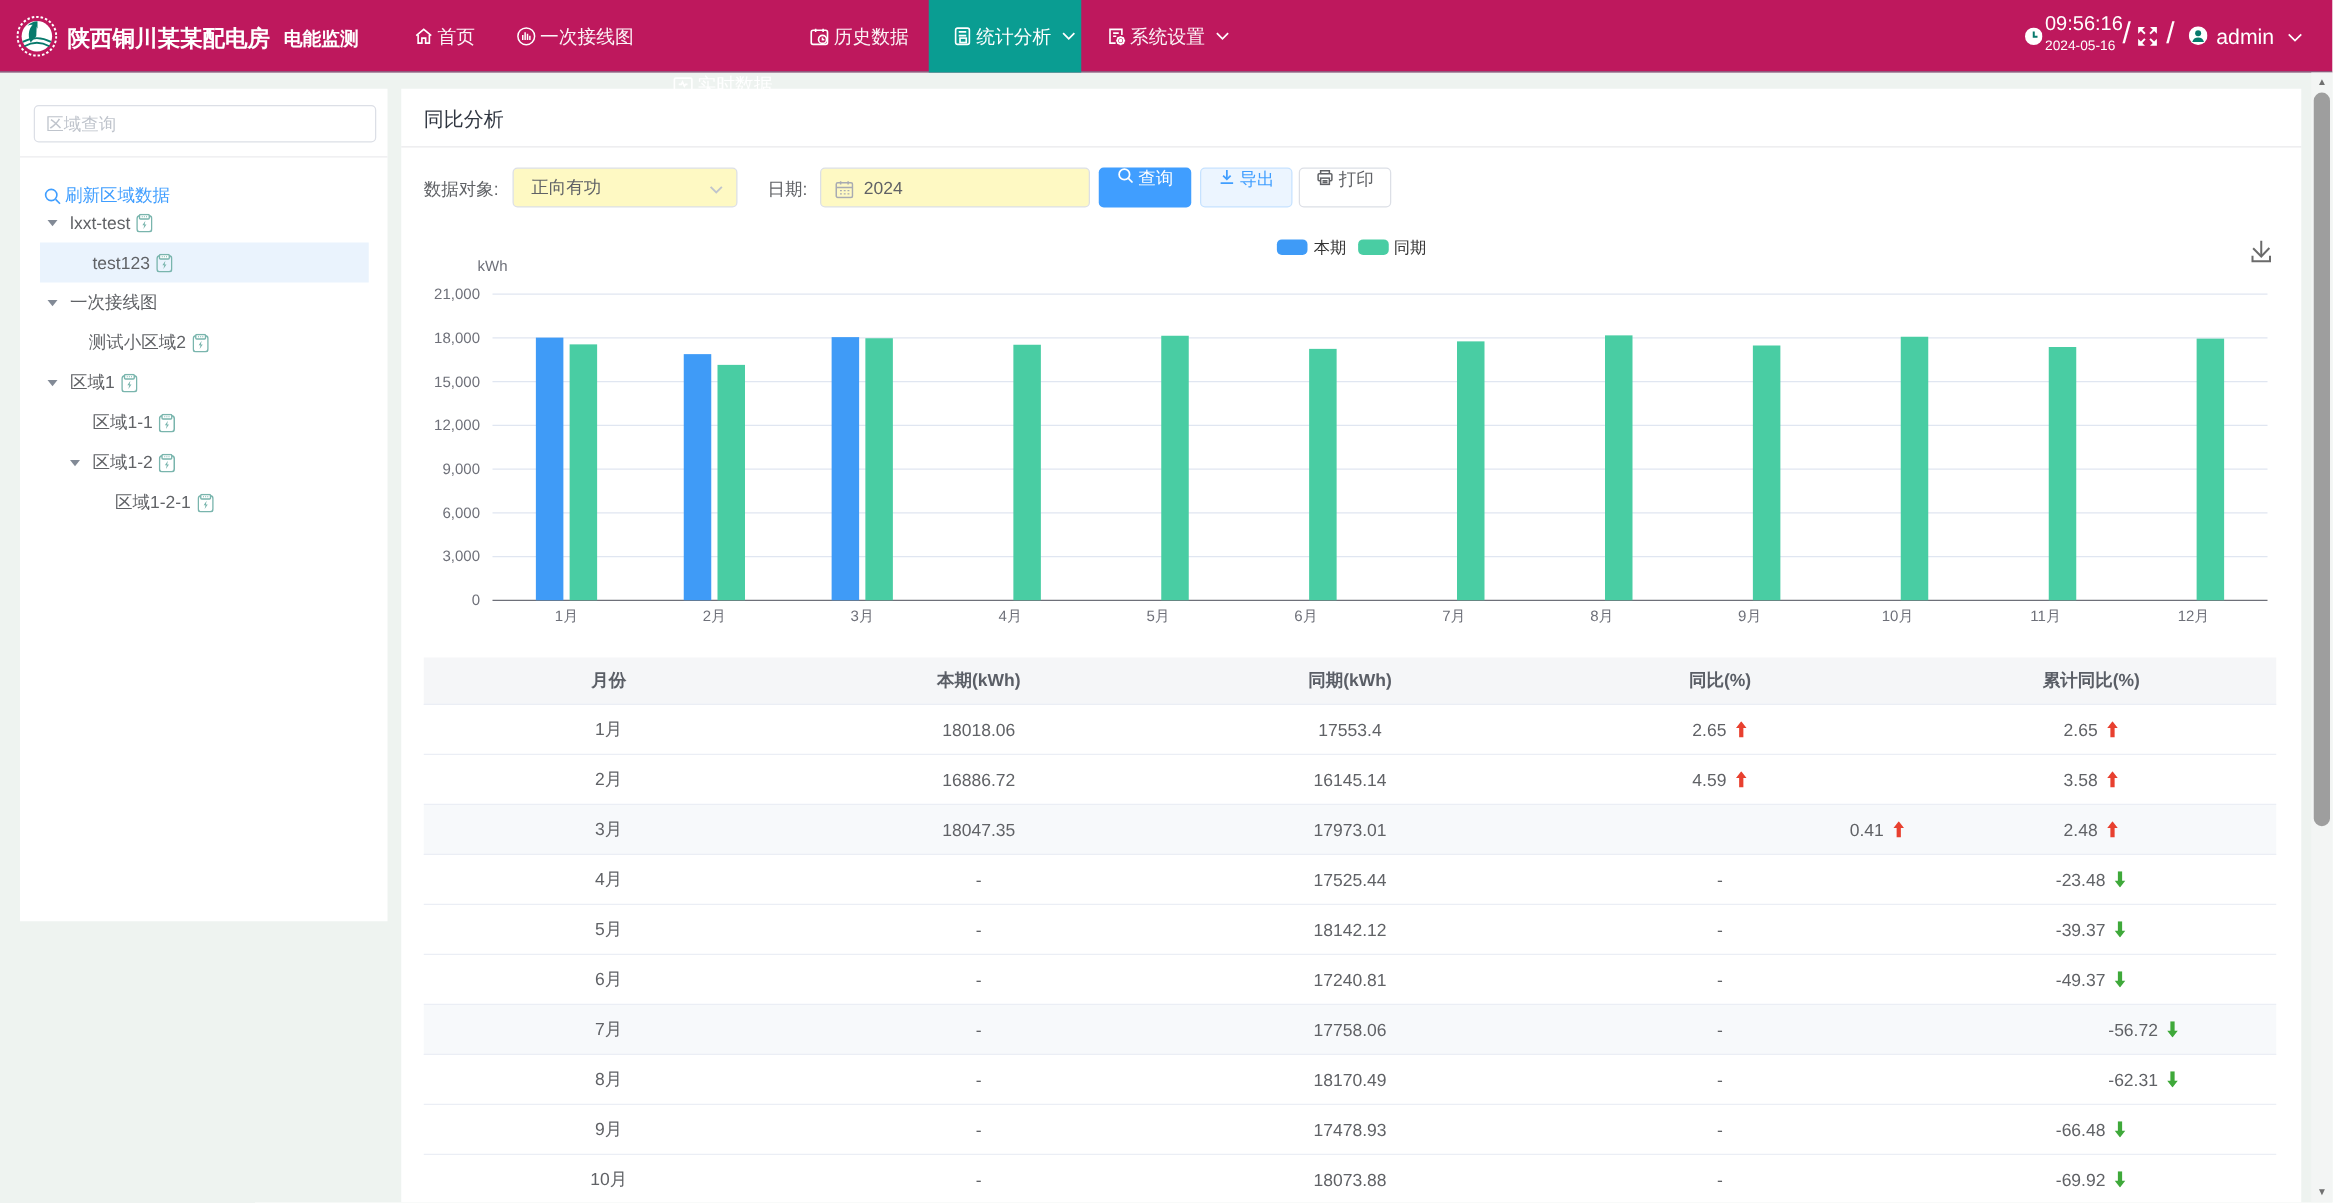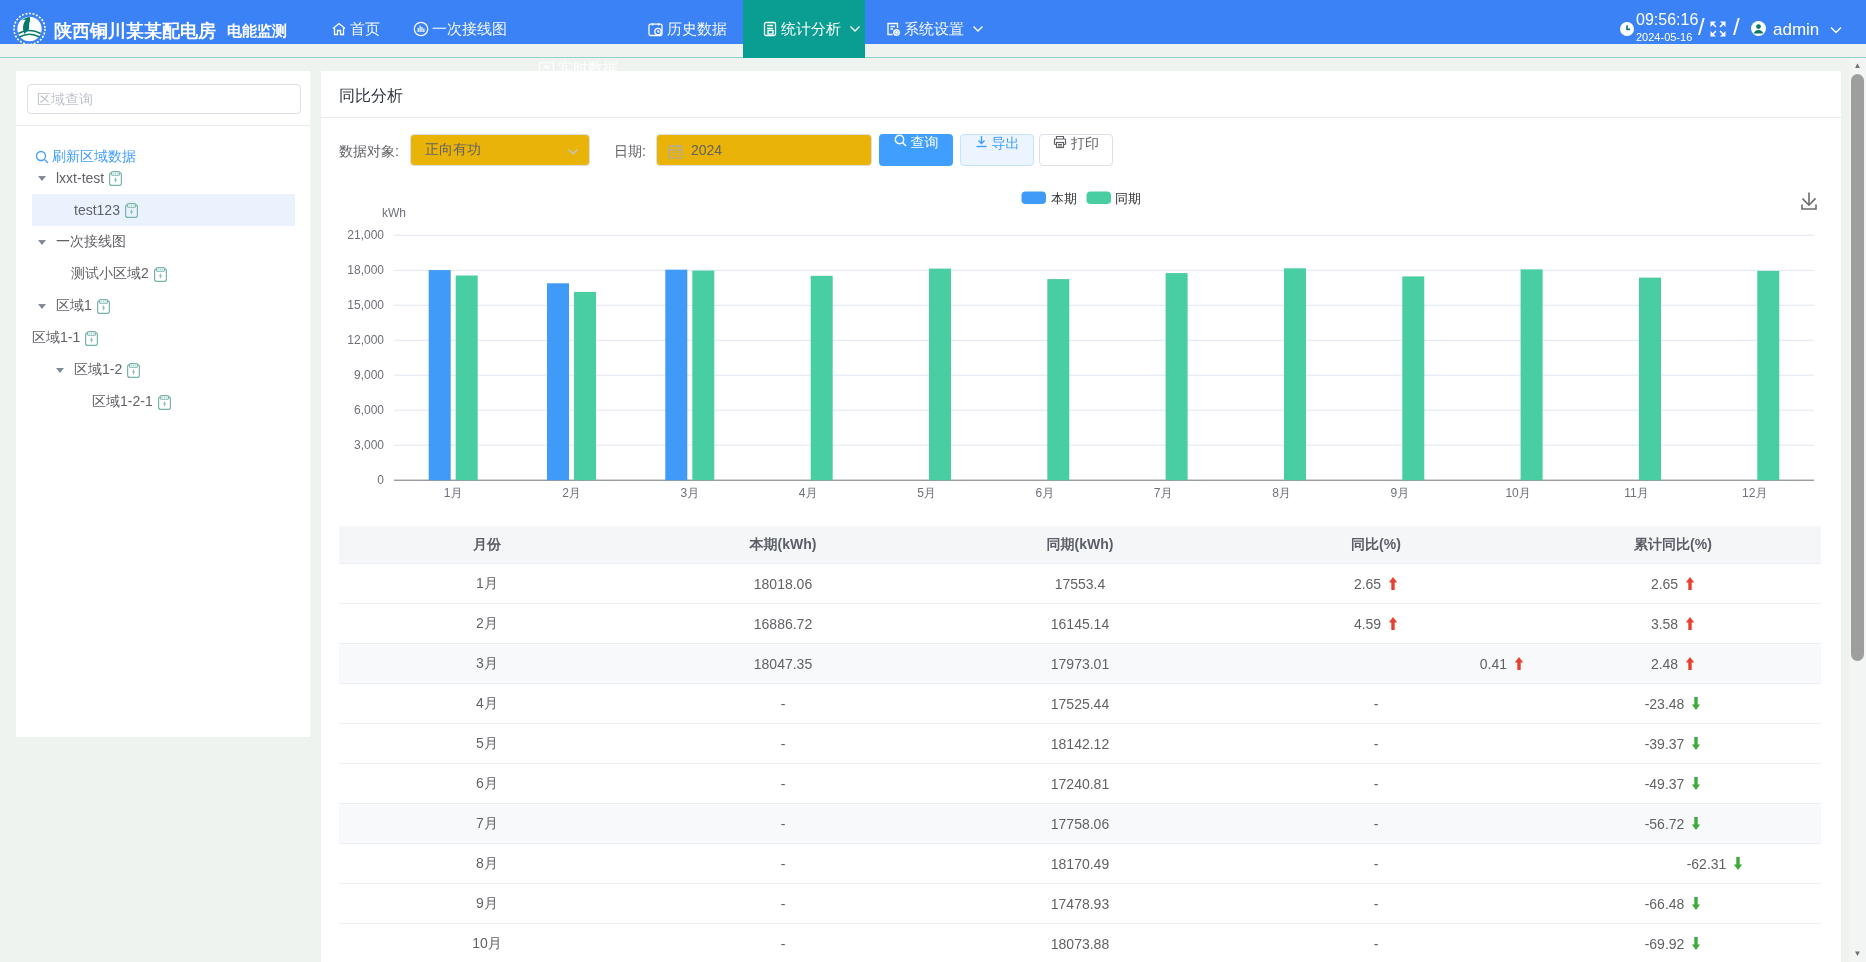--- a/index.html
+++ b/index.html
@@ -1,20 +1,20 @@
 <!DOCTYPE html>
 <html><head>
 <meta charset="utf-8">
 <style>
 * { margin:0; padding:0; box-sizing:border-box; }
 html,body { width:1866px; height:962px; overflow:hidden; font-family:"Liberation Sans", sans-serif; }
 body { background:#eef3f0; position:relative; }
 
 
-.navbar { position:absolute; left:0; top:0; width:1866px; height:44px; background:#3b82f6;text-decoration:underline; }
+.navbar { position:absolute; left:0; top:0; width:1866px; height:58px; background:#be185d;text-decoration:underline; }
 .navline { position:absolute; left:0; top:57px; width:1866px; height:1px; background:#4fb3ab; opacity:0.55; }
 .nav-abs { position:absolute; }
 
 
 .mi { position:absolute; top:0; height:58px; display:flex; align-items:center; color:rgba(255,255,255,0.95); font-size:15px; white-space:nowrap; }
 .mi svg { margin-right:3px; }
 .mi.active { background:#0a9d92; color:#fff; }
 
 
 .sidebar { position:absolute; left:16px; top:71px; width:294px; height:666px; background:#fff; }
@@ -25,21 +25,21 @@
 .tree-node .caret { display:inline-block; width:0; height:0; border-left:4.5px solid transparent; border-right:4.5px solid transparent; border-top:5.5px solid #828a96; margin-right:0; }
 .tree-sel { background:#eaf3fd; }
 .micon { margin-left:5px; }
 
 
 .main { position:absolute; left:321px; top:71px; width:1520px; height:891px; background:#fff; }
 .main-title { position:absolute; left:18px; top:15px; font-size:16px; color:#303641; }
 .main-divider { position:absolute; left:0; top:46px; width:1520px; border-top:1px solid #e9e9ec; }
 
 .flabel { position:absolute; font-size:14px; color:#606266; top:72px; }
-.fbox { position:absolute; top:63px; height:32px; border:1px solid #dcdfe6; border-radius:4px; background:#eab308; font-size:14px; color:#606266; display:flex; align-items:center; }
+.fbox { position:absolute; top:63px; height:32px; border:1px solid #dcdfe6; border-radius:4px; background:#fef9c3; font-size:14px; color:#606266; display:flex; align-items:center; }
 .btn { position:absolute; top:63px; height:32px; border-radius:4px; font-size:14px; display:flex; align-items:flex-start; justify-content:center; }
 
 
 .tbl { position:absolute; left:18px; top:455px; width:1482px; font-size:14px; color:#606266; }
 .tbl .tr { position:absolute; left:0; width:1482px; height:40px; border-bottom:1px solid #ebeef5; }
 .tbl .th { height:38px; background:#f5f6f8; font-weight:bold; color:#5a5e66; }
 .tbl .cell { position:absolute; top:0; height:100%; display:flex; align-items:center; justify-content:center; }
 
 
 .sbar { position:absolute; right:0; top:58px; width:17px; height:904px; background:#f3f5f4; }
@@ -190,21 +190,21 @@
       <span style="margin-left:6px;" class="caret"></span>
       <span style="margin-left:10px;">区域1</span>
       <svg class="micon" width="13" height="15" viewBox="0 0 13 15">
         <rect x="0.6" y="1.6" width="11.8" height="12.8" rx="2.2" stroke="#79b5ad" fill="none" stroke-width="1.2"></rect>
         <rect x="2.6" y="0.6" width="7.8" height="3.6" rx="0.8" stroke="#79b5ad" fill="#fff" stroke-width="1.1"></rect>
         <path d="M4.4 2.4 L5.2 2.4 M6.1 2.4 L6.9 2.4 M7.8 2.4 L8.6 2.4" stroke="#79b5ad" stroke-width="0.9"></path>
         <path d="M7.3 5.6 L4.9 9.2 L6.4 9.2 L5.7 12.2 L8.2 8.5 L6.7 8.5 Z" fill="#79b5ad"></path>
       </svg>
     </div>
   <div class="tree-node" style="top:251px;">
-      <span style="">区域1-1</span>
+      <span style="margin-left:42px;">区域1-1</span>
       <svg class="micon" width="13" height="15" viewBox="0 0 13 15">
         <rect x="0.6" y="1.6" width="11.8" height="12.8" rx="2.2" stroke="#79b5ad" fill="none" stroke-width="1.2"></rect>
         <rect x="2.6" y="0.6" width="7.8" height="3.6" rx="0.8" stroke="#79b5ad" fill="#fff" stroke-width="1.1"></rect>
         <path d="M4.4 2.4 L5.2 2.4 M6.1 2.4 L6.9 2.4 M7.8 2.4 L8.6 2.4" stroke="#79b5ad" stroke-width="0.9"></path>
         <path d="M7.3 5.6 L4.9 9.2 L6.4 9.2 L5.7 12.2 L8.2 8.5 L6.7 8.5 Z" fill="#79b5ad"></path>
       </svg>
     </div>
   <div class="tree-node" style="top:283px;">
       <span style="margin-left:24px;" class="caret"></span>
       <span style="margin-left:10px;">区域1-2</span>
@@ -378,21 +378,21 @@
 <div class="cell" style="left:889px; width:296px;">-</div>
 <div class="cell" style="left:1186px; width:296px;">-49.37<svg width="10" height="13" viewBox="0 0 10 13" style="margin-left:7px;">
             <path d="M5 13 L9.2 7.6 L6.7 7.6 L6.7 0 L3.3 0 L3.3 7.6 L0.8 7.6 Z" fill="#3fa93a"></path>
           </svg></div>
 </div>
 <div class="tr" style="top:278px; background:#f7f9fb;">
 <div class="cell" style="left:0px; width:296px;">7月</div>
 <div class="cell" style="left:296px; width:296px;">-</div>
 <div class="cell" style="left:593px; width:296px;">17758.06</div>
 <div class="cell" style="left:889px; width:296px;">-</div>
-<div class="cell" style="left:1186px; width:296px;">-56.72<svg width="10" height="13" viewBox="0 0 10 13" style="margin-left:7px;">
+<div class="cell" style="left:1228px; width:296px;">-56.72<svg width="10" height="13" viewBox="0 0 10 13" style="margin-left:7px;">
             <path d="M5 13 L9.2 7.6 L6.7 7.6 L6.7 0 L3.3 0 L3.3 7.6 L0.8 7.6 Z" fill="#3fa93a"></path>
           </svg></div>
 </div>
 <div class="tr" style="top:318px;">
 <div class="cell" style="left:0px; width:296px;">8月</div>
 <div class="cell" style="left:296px; width:296px;">-</div>
 <div class="cell" style="left:593px; width:296px;">18170.49</div>
 <div class="cell" style="left:889px; width:296px;">-</div>
 <div class="cell" style="left:1228px; width:296px;">-62.31<svg width="10" height="13" viewBox="0 0 10 13" style="margin-left:7px;">
             <path d="M5 13 L9.2 7.6 L6.7 7.6 L6.7 0 L3.3 0 L3.3 7.6 L0.8 7.6 Z" fill="#3fa93a"></path>

